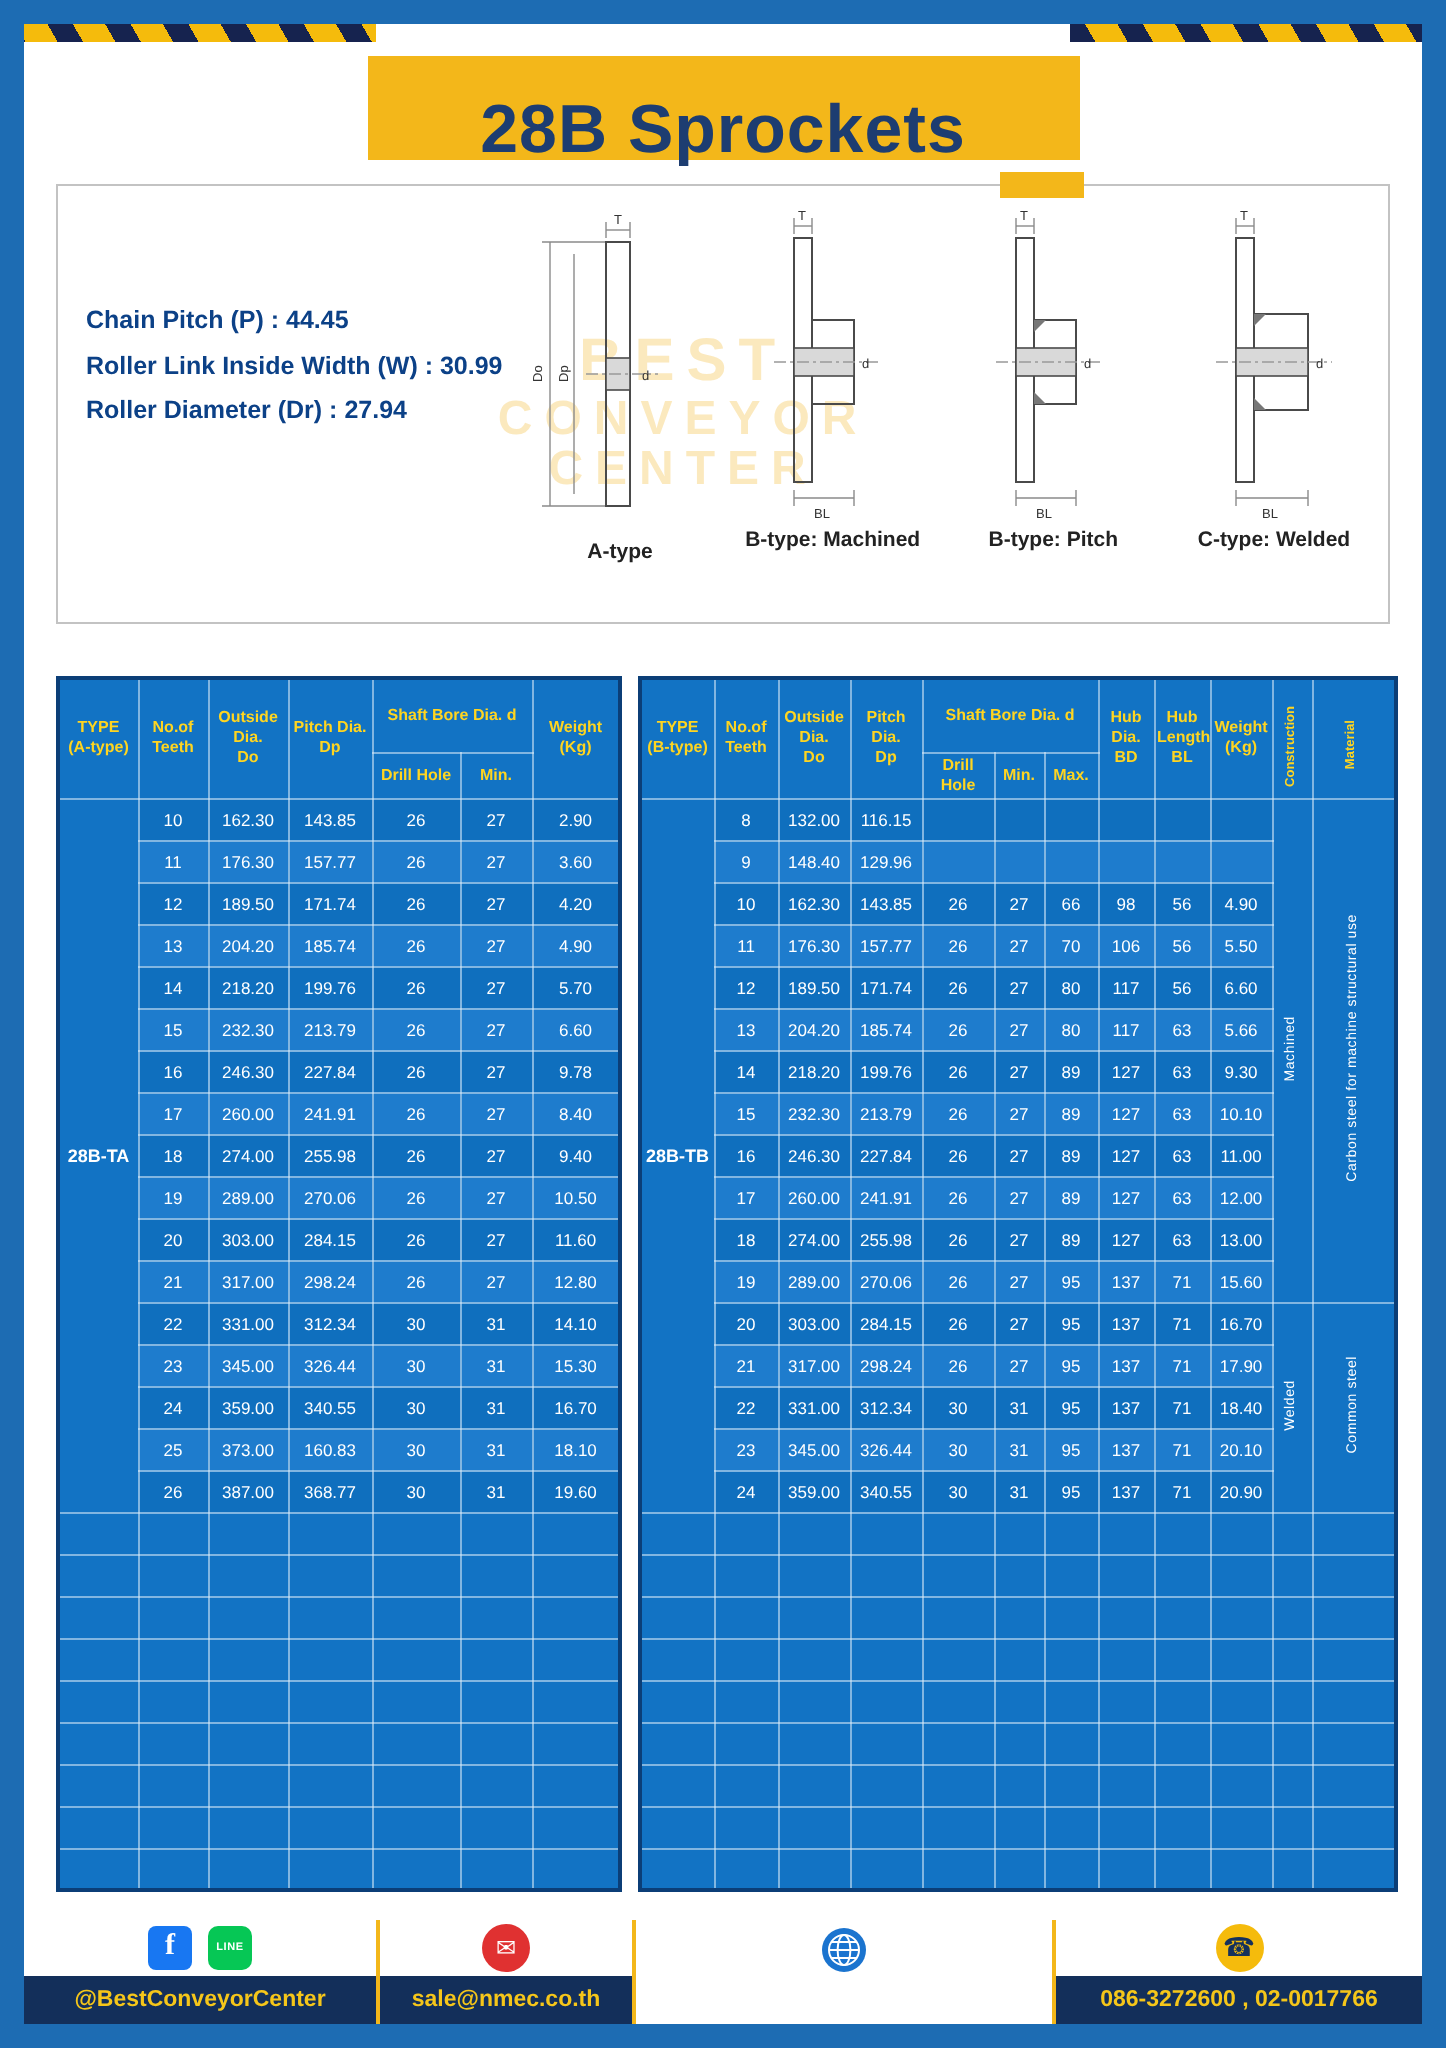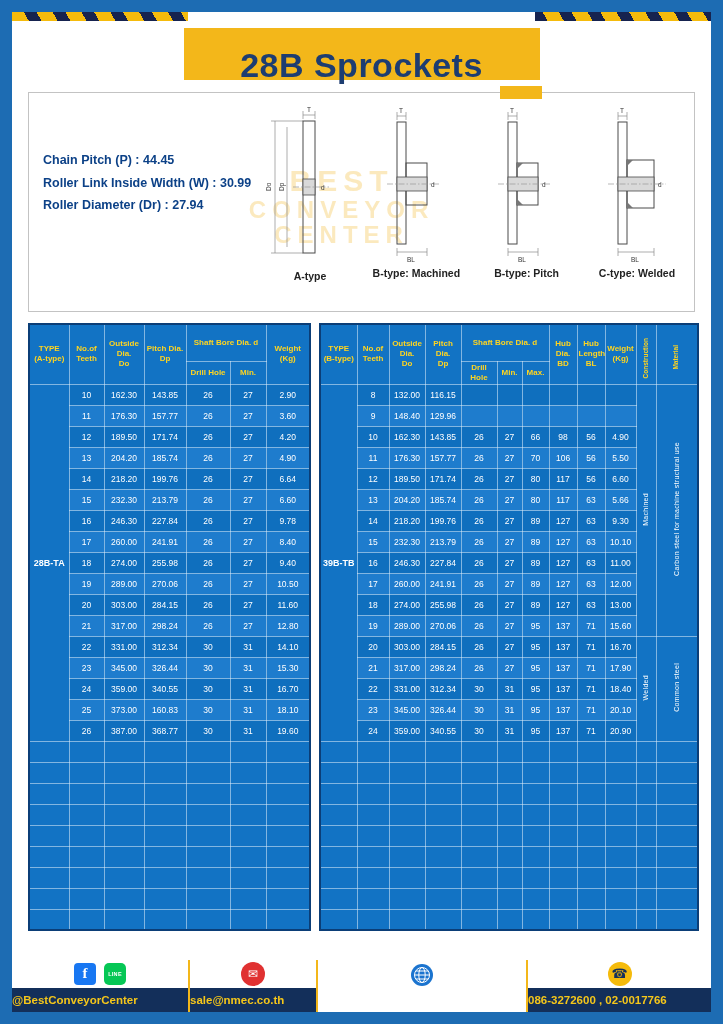--- a/index.html
+++ b/index.html
@@ -30,33 +30,33 @@
   .spec-line { font-size:12.5px; font-weight:bold; color:#0c4187; line-height:1.8; white-space:nowrap; }
 
   .watermark { position:absolute; left:47%; top:52%; transform:translate(-50%,-50%);
                z-index:1; text-align:center; color:rgba(243,183,40,.30);
                font-weight:bold; letter-spacing:6px; line-height:1.05; pointer-events:none; }
   .watermark .wm1 { font-size:30px; }
   .watermark .wm2 { font-size:24px; }
   .watermark .wm3 { font-size:24px; }
 
   .drawings { position:absolute; left:236px; top:12px; right:8px; z-index:2;
-              display:flex; justify-content:space-between; align-items:center; }
+              display:flex; justify-content:space-between; align-items:flex-start; }
   .figure { display:flex; flex-direction:column; align-items:center; }
   .fig-label { font-size:10.5px; font-weight:600; color:#222; margin-top:3px; white-space:nowrap; }
   .figure svg { display:block; }
   .dwg { stroke:#4a4a4a; fill:none; stroke-width:1; }
   .dim { stroke:#8a8a8a; stroke-width:.7; }
   .dimtxt { font-size:6.5px; fill:#333; font-family:"Liberation Sans",sans-serif; }
   .axis { stroke:#999; stroke-width:.7; stroke-dasharray:6 2 1.5 2; }
   .bore { fill:#d9d9d9; stroke:#4a4a4a; stroke-width:.8; }
   .weld { fill:#777; stroke:none; }
 
   
-  .tables { display:flex; margin:11px 16px 0; gap:8px; align-items:flex-start; }
+  .tables { display:flex; margin:26px 16px 0; gap:8px; align-items:flex-start; }
   table { border-collapse:collapse; table-layout:fixed; background:#1273c4; }
   .tbl-a { width:281px; }
   .tbl-b { width:378px; }
   table { border:2px solid #0b3e77; }
   th,td { border:1px solid rgba(222,236,249,.55); text-align:center; vertical-align:middle;
           padding:0 1px; overflow:hidden; }
   th { color:#ffd520; font-weight:bold; font-size:8px; line-height:1.25; white-space:pre-line; }
   thead tr.h1 th { height:37px; }
   thead tr.h2 th { height:23px; }
   td { color:#fff; font-size:8.5px; height:21px; }
@@ -69,21 +69,21 @@
            line-height:1.05; font-size:7px; color:#fff; max-height:100%; }
   td.vcol .vtext { letter-spacing:.3px; }
   th.vhead .vtext { color:#ffd520; font-weight:bold; font-size:6.5px; max-height:58px; }
 
   
   .footer { position:absolute; left:0; right:0; bottom:0; height:52px; display:flex; background:#fff; }
   .fsec { display:flex; flex-direction:column; }
   .fsec + .fsec { border-left:2px solid #f3b71a; }
   .fsec1 { width:176px; } .fsec2 { width:128px; } .fsec3 { width:210px; } .fsec4 { flex:1; }
   .ficons { height:30px; display:flex; align-items:center; justify-content:center; gap:8px; background:#fff; }
-  .fbar { height:26px; background:#132f5a; display:flex; align-items:center; justify-content:flex-start; }
+  .fbar { height:26px; background:#132f5a; display:flex; align-items:center; justify-content:center; }
   .fbar span { color:#f5c61a; font-size:11.5px; font-weight:bold; white-space:nowrap; }
   .icon { display:inline-flex; align-items:center; justify-content:center; }
   .icon.fb { width:22px; height:22px; border-radius:4px; background:#1877f2; color:#fff;
              font-weight:bold; font-size:15px; font-family:"Liberation Serif",serif; }
   .icon.line { width:22px; height:22px; border-radius:5px; background:#06c755; color:#fff;
                font-weight:bold; font-size:5.5px; letter-spacing:.3px; }
   .icon.mail { width:24px; height:24px; border-radius:50%; background:#e03131; color:#fff; font-size:12px; }
   .icon.phone { width:24px; height:24px; border-radius:50%; background:#f5bb0c; color:#14305c; font-size:13px; }
   .icon.globe svg { display:block; }
 </style>
@@ -265,21 +265,21 @@
             <td>26</td>
             <td>27</td>
             <td>4.90</td>
           </tr>
           <tr>
             <td>14</td>
             <td>218.20</td>
             <td>199.76</td>
             <td>26</td>
             <td>27</td>
-            <td>6.64</td>
+            <td>5.70</td>
           </tr>
           <tr>
             <td>15</td>
             <td>232.30</td>
             <td>213.79</td>
             <td>26</td>
             <td>27</td>
             <td>6.60</td>
           </tr>
           <tr>
@@ -496,21 +496,21 @@
           </th>
         </tr>
         <tr class="h2">
           <th>Drill Hole</th>
           <th>Min.</th>
           <th>Max.</th>
         </tr>
       </thead>
       <tbody id="tbody-b">
           <tr>
-            <td rowspan="17" class="type-col">39B-TB</td>
+            <td rowspan="17" class="type-col">28B-TB</td>
             <td>8</td>
             <td>132.00</td>
             <td>116.15</td>
             <td></td>
             <td></td>
             <td></td>
             <td></td>
             <td></td>
             <td></td>
             <td rowspan="12" class="vcol"><span class="vtext">Machined</span></td>

